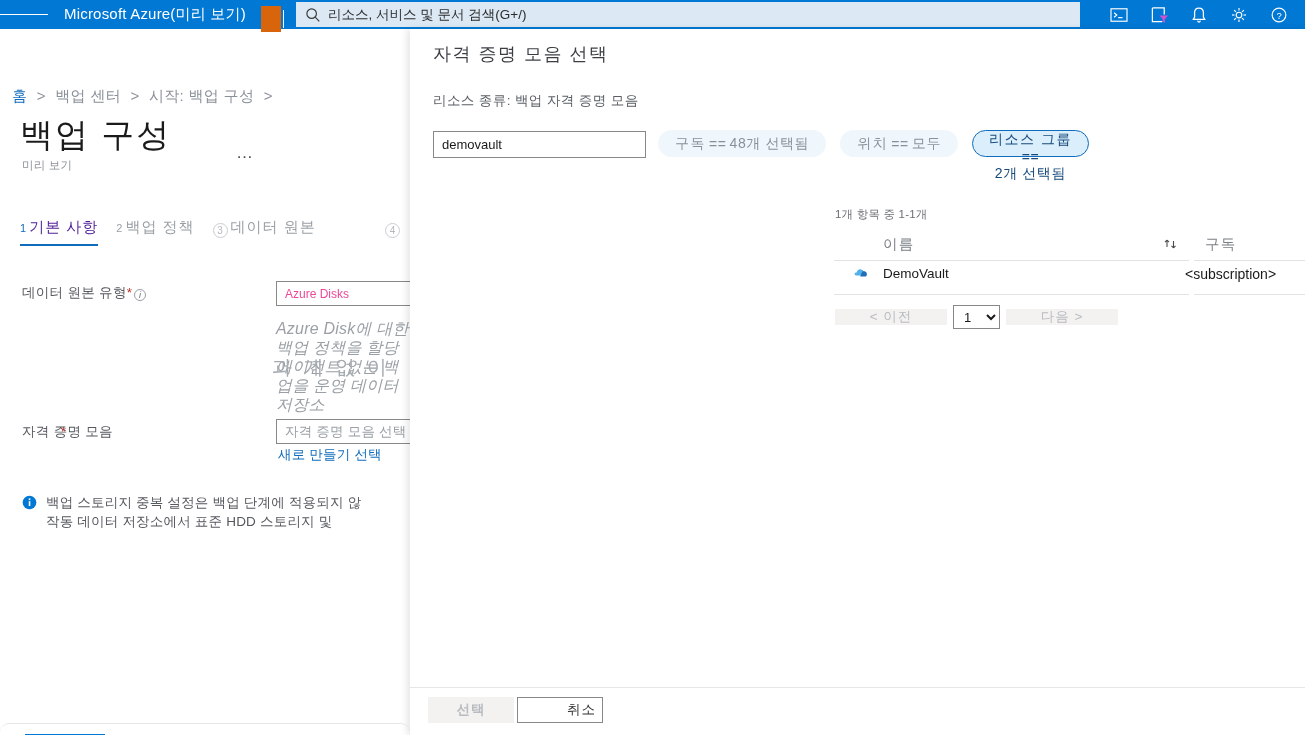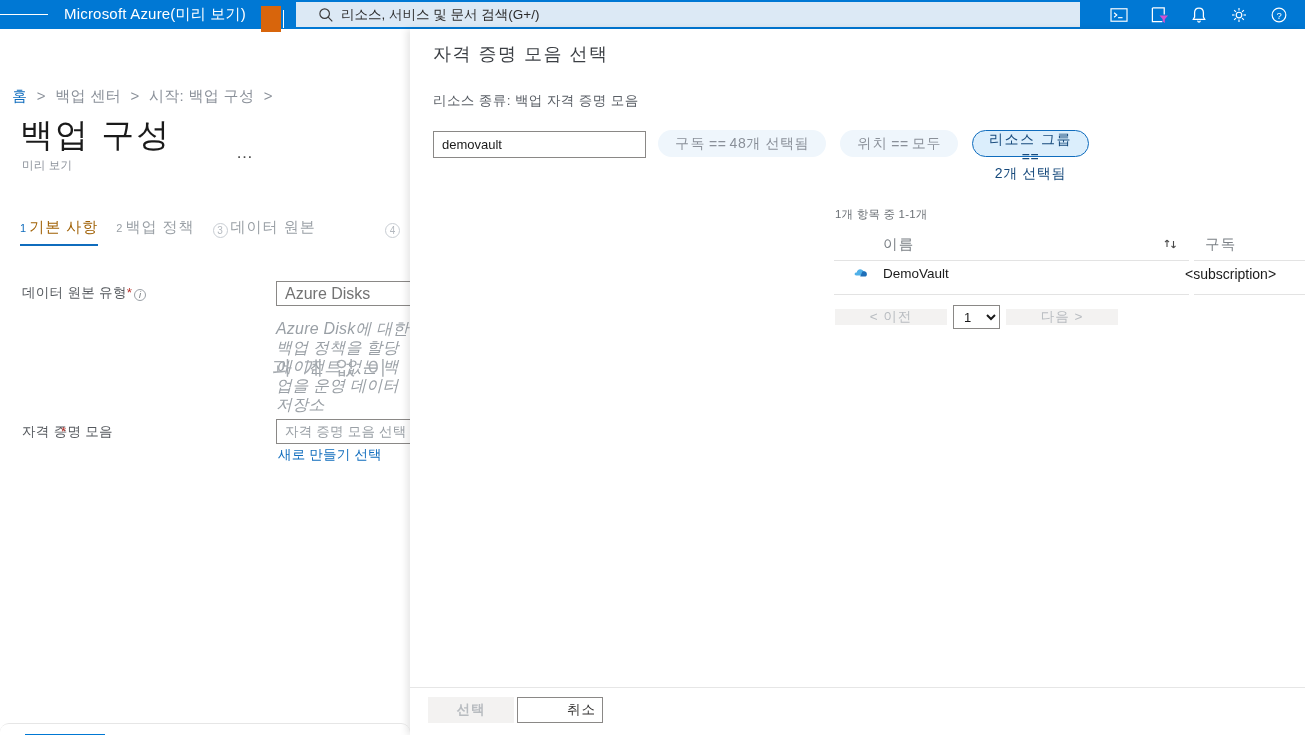--- a/index.html
+++ b/index.html
@@ -46,21 +46,21 @@
     position: absolute;
     left: 235px; top: 5px;
     width: 1px; height: 18px;
     background: #fff;
   }
   #search-wrap {
     position: absolute; left: 296px; top: 2px;
     width: 784px; height: 25px;
     background: #e8f0f8;
     display: flex; align-items: center;
-    padding-left: 21px;
+    padding-left: 8px;
   }
   #search-wrap.focused { background: #dce9f5; }
   #search-icon { width: 18px; height: 18px; flex: none; }
   #search-placeholder {
     font-size: 13.5px; color: #2b2b2b; padding-left: 6px;
     white-space: nowrap;
   }
   #topbar-icons {
     position: absolute; right: 6px; top: 0;
     height: 29px; display: flex; align-items: center;
@@ -119,21 +119,21 @@
     position: relative;
     padding-bottom: 9px;
   }
   .tab .tnum {
     font-size: 11px; color: #9aa0a6; margin-right: 3px;
   }
   .tab .tlabel {
     font-size: 15px; color: #9aa0a6; letter-spacing: 1px;
   }
   .tab.active .tnum { color: #0f6cbd; }
-  .tab.active .tlabel { color: #a16207; }
+  .tab.active .tlabel { color: #4c1d95; }
   .tab.active::after {
     content: ""; position: absolute;
     left: 0; right: 0; bottom: 0; height: 2.5px;
     background: #0f6cbd;
   }
   .tab .circled {
     display: inline-flex; align-items: center; justify-content: center;
     width: 15px; height: 15px; border-radius: 50%;
     border: 1px solid #c8cdd3; color: #b4b9bf;
     font-size: 10px; margin-right: 3px;
@@ -156,21 +156,21 @@
     width: 12px; height: 12px; border-radius: 50%;
     border: 1px solid #9aa0a6; color: #6b7075;
     font-size: 9px; font-style: italic;
     margin-left: 2px; position: relative; top: 1px;
   }
   #select-dst {
     position: absolute; left: 276px; top: 208px;
     width: 180px; height: 25px;
     border: 1px solid #8a8886; background: #fff;
     display: flex; align-items: center; padding-left: 8px;
-    font-size: 16px; color: #737373;
+    font-size: 12px; color: #ec4899;
   }
   #dst-desc {
     position: absolute; left: 276px; top: 246px;
     width: 138px;
     font-size: 16px; color: #9aa0a6;
     line-height: 19px; letter-spacing: .2px; font-style: italic;
   }
   #dst-overlay {
     position: absolute; left: 272px; top: 281px;
     font-size: 20px; color: #a6abb0; letter-spacing: 3px;
@@ -467,20 +467,31 @@
   <div id="label-vault">
     <span>자격 증명 모음</span>
     <span class="overlap-star">*</span>
   </div>
 
   <div id="vault-picker">
     <span>자격 증명 모음 선택</span>
   </div>
   <div id="vault-create-link">새로 만들기 선택</div>
 
+  <div id="info-banner">
+    <svg class="ib-icon" width="15" height="15" viewBox="0 0 16 16">
+      <circle cx="8" cy="8" r="7.3" fill="#0078d4"></circle>
+      <rect x="7.2" y="6.6" width="1.7" height="5.2" fill="#fff"></rect>
+      <rect x="7.2" y="3.6" width="1.7" height="1.9" fill="#fff"></rect>
+    </svg>
+    <div class="ib-text">
+      <div>백업 스토리지 중복 설정은 백업 단계에 적용되지 않</div>
+      <div>작동 데이터 저장소에서 표준 HDD 스토리지 및</div>
+    </div>
+  </div>
 
   <div id="blade-footer">
     <button id="btn-next">다음</button>
   </div>
 </div>
 
 <div id="context-pane">
 
   <div id="ctx-title">자격 증명 모음 선택</div>
   <div id="ctx-subtitle">리소스 종류: 백업 자격 증명 모음</div>

